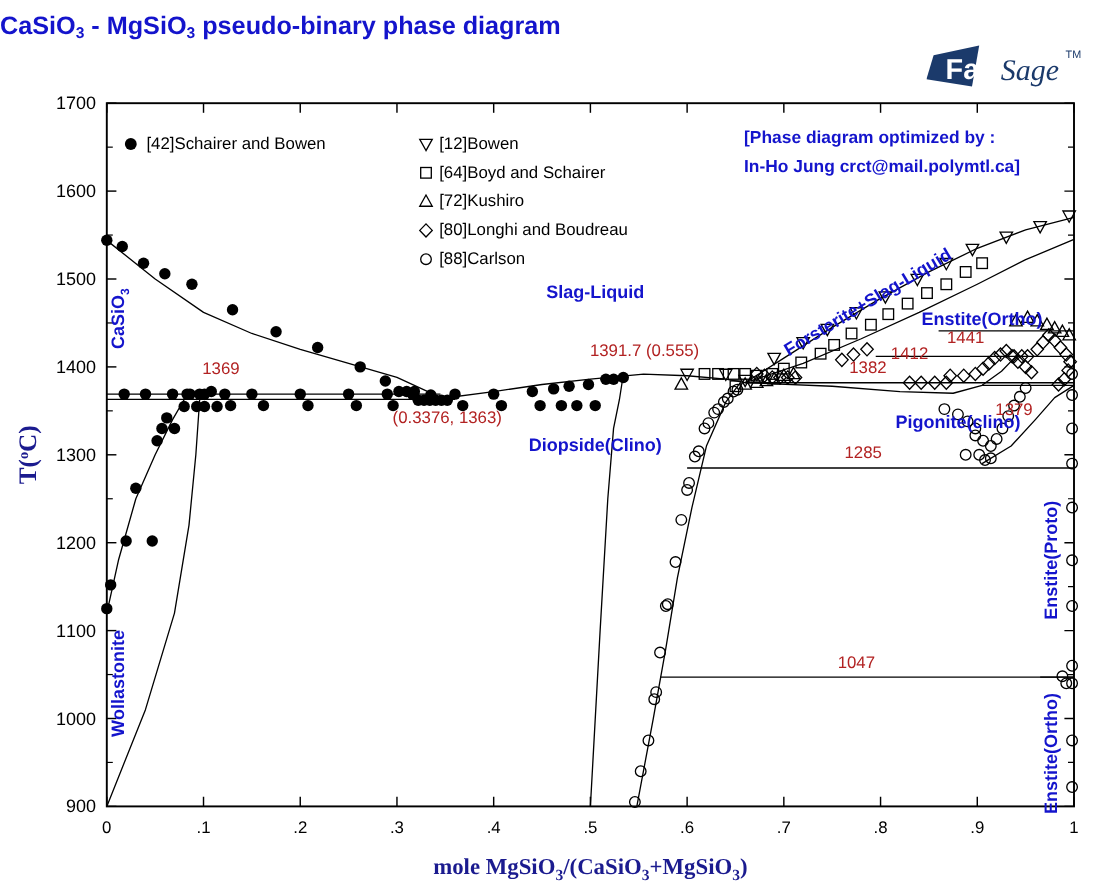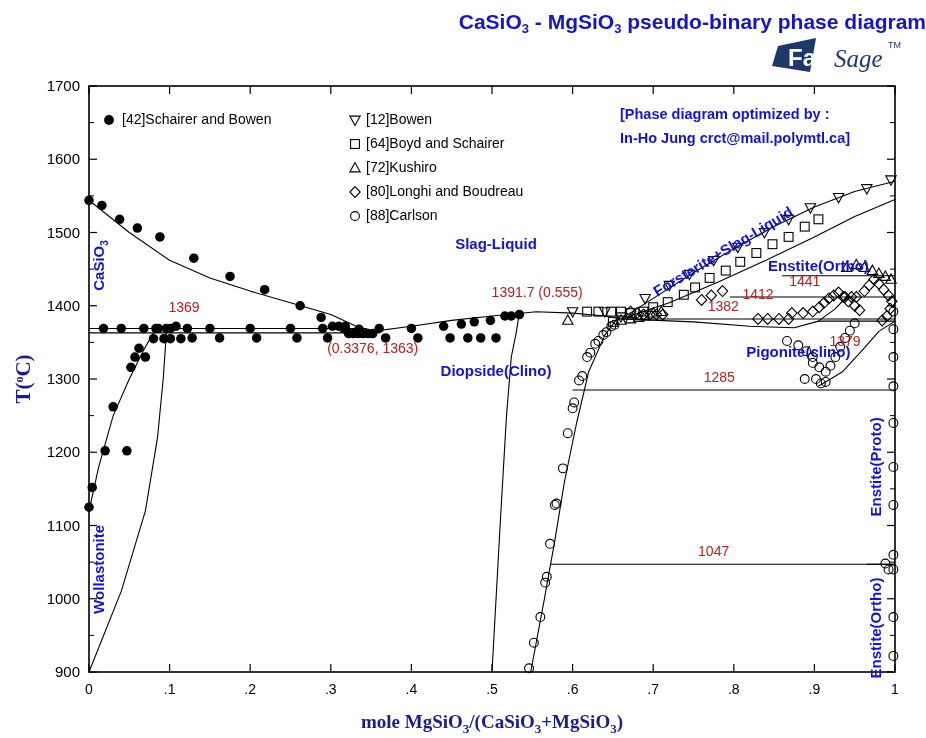--- a/index.html
+++ b/index.html
@@ -1,19 +1,19 @@
 <!DOCTYPE html>
 <html><head>
 <meta charset="utf-8">
 <style>
   html,body{margin:0;padding:0;background:#ffffff;}
   body{width:926px;height:738px;position:relative;overflow:hidden;
        font-family:"Liberation Sans", sans-serif;}
   #root{position:absolute;left:0;top:0;width:926px;height:738px;}
-  .title{position:absolute;left:0;top:10px;width:926px;text-align:right;
+  .title{position:absolute;left:0;top:10px;width:926px;text-align:left;
          font-family:"Liberation Sans", sans-serif;font-weight:bold;
          font-size:21px;color:#1414cc;letter-spacing:0px;}
   .title sub{font-size:13px;vertical-align:baseline;position:relative;top:4px;}
   .logo{position:absolute;left:772px;top:36px;width:140px;height:40px;}
   svg{display:block;}
   text{font-kerning:none;}
 </style>
 </head>
 <body>
 

